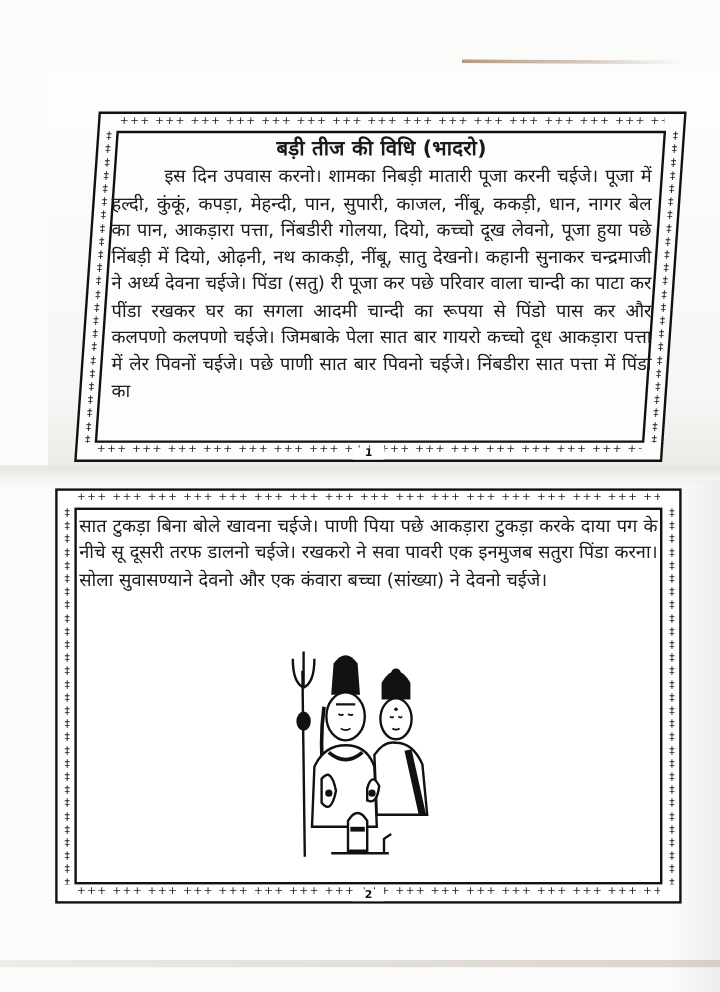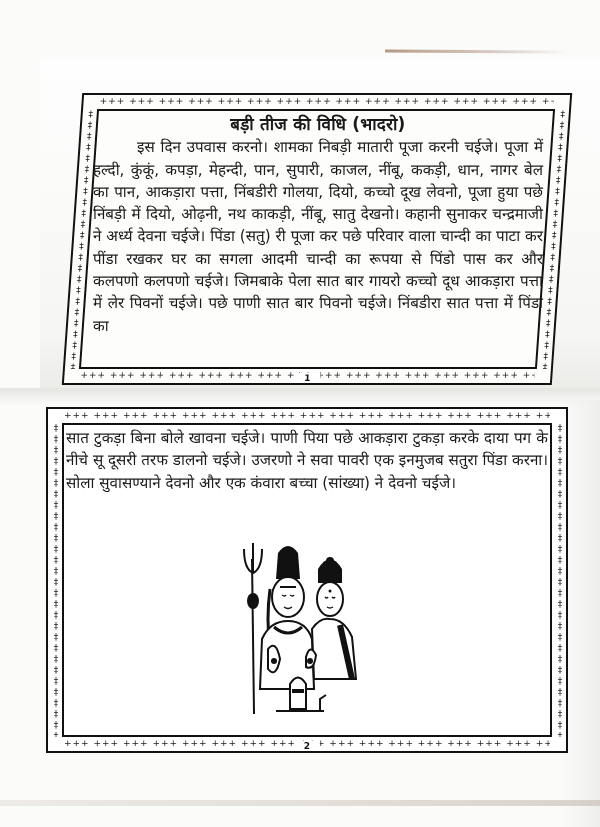--- a/index.html
+++ b/index.html
@@ -94,21 +94,21 @@
 </div>
 
 <div class="page" id="page2">
   <div class="orn-h" style="top:2px;">+++ +++ +++ +++ +++ +++ +++ +++ +++ +++ +++ +++ +++ +++ +++ +++ +++ +++ +++ +++ +++ +++ +++ +++ +++ +++ +++ +++ +++ +++ +++ +++ +++ +++ +++ +++ +++ +++ +++ +++</div>
   <div class="orn-h" style="bottom:2px;">+++ +++ +++ +++ +++ +++ +++ +++ +++ +++ +++ +++ +++ +++ +++ +++ +++ +++ +++ +++ +++ +++ +++ +++ +++ +++ +++ +++ +++ +++ +++ +++ +++ +++ +++ +++ +++ +++ +++ +++</div>
   <div class="orn-v" style="left:2px;">‡‡‡‡‡‡‡‡‡‡‡‡‡‡‡‡‡‡‡‡‡‡‡‡‡‡‡‡‡‡‡‡‡‡‡‡‡‡‡‡‡‡</div>
   <div class="orn-v" style="right:2px;">‡‡‡‡‡‡‡‡‡‡‡‡‡‡‡‡‡‡‡‡‡‡‡‡‡‡‡‡‡‡‡‡‡‡‡‡‡‡‡‡‡‡</div>
   <div class="inner"></div>
   <span class="pg-num" style="bottom:0px;">2</span>
   <div class="content">
-    <div class="para2">सात टुकड़ा बिना बोले खावना चईजे। पाणी पिया पछे आकड़ारा टुकड़ा करके दाया पग के नीचे सू दूसरी तरफ डालनो चईजे। उजरणो ने सवा पावरी एक इनमुजब सतुरा पिंडा करना। सोला सुवासण्याने देवनो और एक कंवारा बच्चा (सांख्या) ने देवनो चईजे।</div>
+    <div class="para2">सात टुकड़ा बिना बोले खावना चईजे। पाणी पिया पछे आकड़ारा टुकड़ा करके दाया पग के नीचे सू दूसरी तरफ डालनो चईजे। रखकरो ने सवा पावरी एक इनमुजब सतुरा पिंडा करना। सोला सुवासण्याने देवनो और एक कंवारा बच्चा (सांख्या) ने देवनो चईजे।</div>
   </div>
   <svg class="illustration" viewBox="0 0 120 180">
 
     <line x1="12" y1="20" x2="14" y2="175" stroke="#111" stroke-width="2"></line>
     <path d="M4 10 Q4 30 13 34 Q22 30 22 10 M13 4 L13 34" fill="none" stroke="#111" stroke-width="2"></path>
     <ellipse cx="13" cy="62" rx="6" ry="8" fill="#111"></ellipse>
 
     <path d="M38 14 Q48 0 58 14 L60 40 L36 40 Z" fill="#111"></path>
     <ellipse cx="48" cy="58" rx="16" ry="20" fill="#fff" stroke="#111" stroke-width="2"></ellipse>
     <path d="M30 50 Q26 80 30 110" fill="none" stroke="#111" stroke-width="3"></path>

